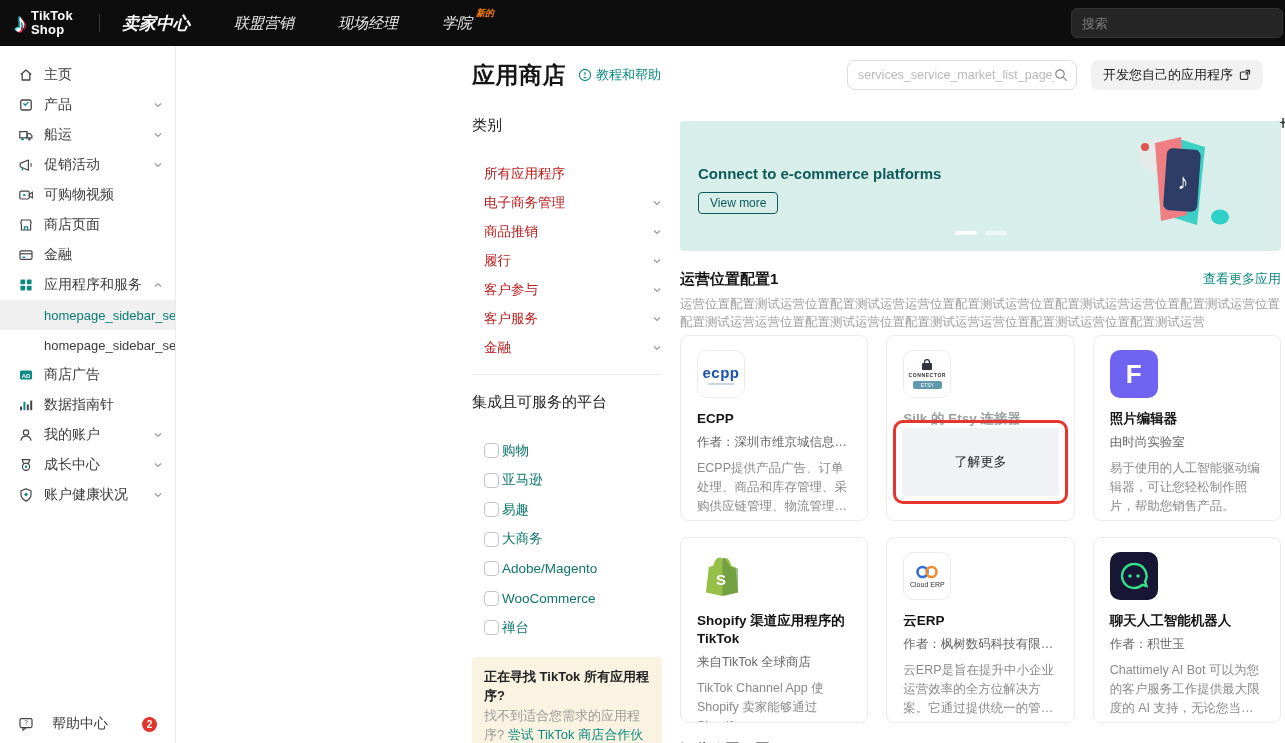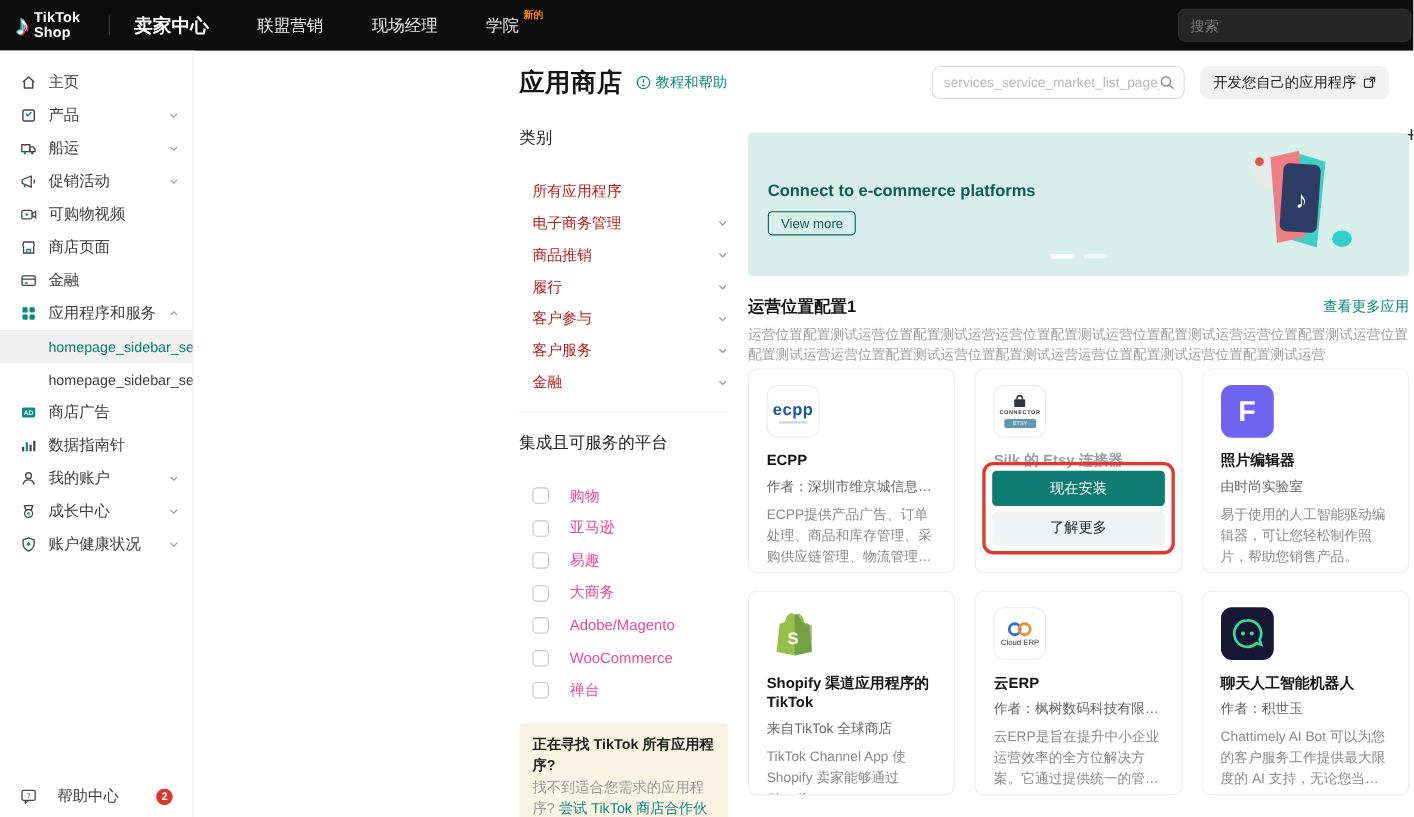--- a/index.html
+++ b/index.html
@@ -8,21 +8,21 @@
   .app { width:1285px; height:743px; display:flex; flex-direction:column; }
 
   
   .topbar { height:46px; background:#0d0d0d; display:flex; align-items:center; flex:none;
             padding:0 0 0 14px; color:#fff; }
   .logo { display:flex; align-items:center; gap:4px; }
   .tt-note { font-size:26px; font-weight:bold; color:#fff; line-height:1;
              text-shadow:-1.5px -1px 0 #25f4ee, 1.5px 1px 0 #fe2c55; }
   .logo-text { font-size:13px; font-weight:bold; line-height:1.05; letter-spacing:.2px; }
   .tb-divider { width:1px; height:18px; background:#3a3a3a; margin:0 22px 0 26px; }
-  .tb-nav { display:flex; align-items:center; gap:44px; }
+  .tb-nav { display:flex; align-items:center; gap:44px;font-style:italic; }
   .tb-nav-item { font-size:15px; color:#ededed; cursor:pointer; position:relative; }
   .tb-nav-item.active { font-size:17px; font-weight:bold; color:#fff; }
   .tb-badge { position:absolute; top:-7px; right:-22px; font-size:9px; color:#ff8200; font-weight:bold; }
   .tb-search { margin-left:auto; margin-right:2px; width:212px; height:30px; background:#262626;
                border:1px solid #333; border-radius:6px; color:#bbb; font-size:13px;
                padding:0 10px; outline:none; }
   .tb-search::placeholder { color:#7d7d7d; }
 
   
   .body-row { flex:1; display:flex; min-height:0; }
@@ -61,22 +61,22 @@
   .edge-plus { position:absolute; right:-4px; top:66px; font-size:20px; color:#2b2b2b; }
 
   .content-row { display:flex; gap:18px; margin-top:26px; padding-right:4px; }
 
   
   .filter-col { width:190px; flex:none; }
   .filter-head { font-size:15px; color:#222; margin-bottom:24px; }
   .cat-item { height:29px; display:flex; align-items:center; justify-content:space-between;
               font-size:13.5px; color:#b91c1c; padding-left:12px; cursor:pointer; }
   .filter-divider { border-top:1px solid #ededed; margin:12px 0 18px; }
-  .plat-item { height:29.5px; display:flex; align-items:center; gap:19px; padding-left:12px;
-               font-size:13.5px; color:#ec4899; cursor:pointer; }
+  .plat-item { height:29.5px; display:flex; align-items:center; gap:3px; padding-left:12px;
+               font-size:13.5px; color:#0f766e; cursor:pointer; }
   .cb { width:15px; height:15px; border:1.5px solid #c6c6c6; border-radius:4px; background:#fff; flex:none; }
   .partner-box { margin-top:14px; background:#faf3e2; border-radius:4px; padding:10px 12px;
                  font-size:13px; line-height:1.5; }
   .partner-title { font-weight:bold; color:#222; }
   .partner-q { color:#9a9a9a; }
   .partner-link { color:#0c8a80; cursor:pointer; text-decoration:none; }
 
   
   .apps-col { flex:1; min-width:0; }
   .banner { margin-top:5px; height:130px; background:#d8eeeb; border-radius:4px; position:relative;
@@ -519,21 +519,20 @@
                 <svg viewBox="0 0 14 12" width="14" height="12">
                     <rect x="2" y="4" width="10" height="7" rx="1" fill="#30343c"></rect>
                     <path d="M4.5 4.5V3.2a2.5 2.5 0 0 1 5 0v1.3" stroke="#30343c" fill="none" stroke-width="1.3"></path>
                   </svg>
                 <span class="conn-word">CONNECTOR</span>
                 <span class="etsy-chip">ETSY</span>
               </div>
               <div class="card-title dimmed">Silk 的 Etsy 连接器</div>
               <div class="card-author dimmed">软件有限公司</div>
               <div class="annotation-box">
-                <button class="btn-install">现在安装</button>
                 <button class="btn-learn">了解更多</button>
               </div>
             </div>
 
             <div class="card">
               <div class="card-logo fotor-logo">
                 <span>F</span>
               </div>
               <div class="card-title">照片编辑器</div>
               <div class="card-author">由时尚实验室</div>

